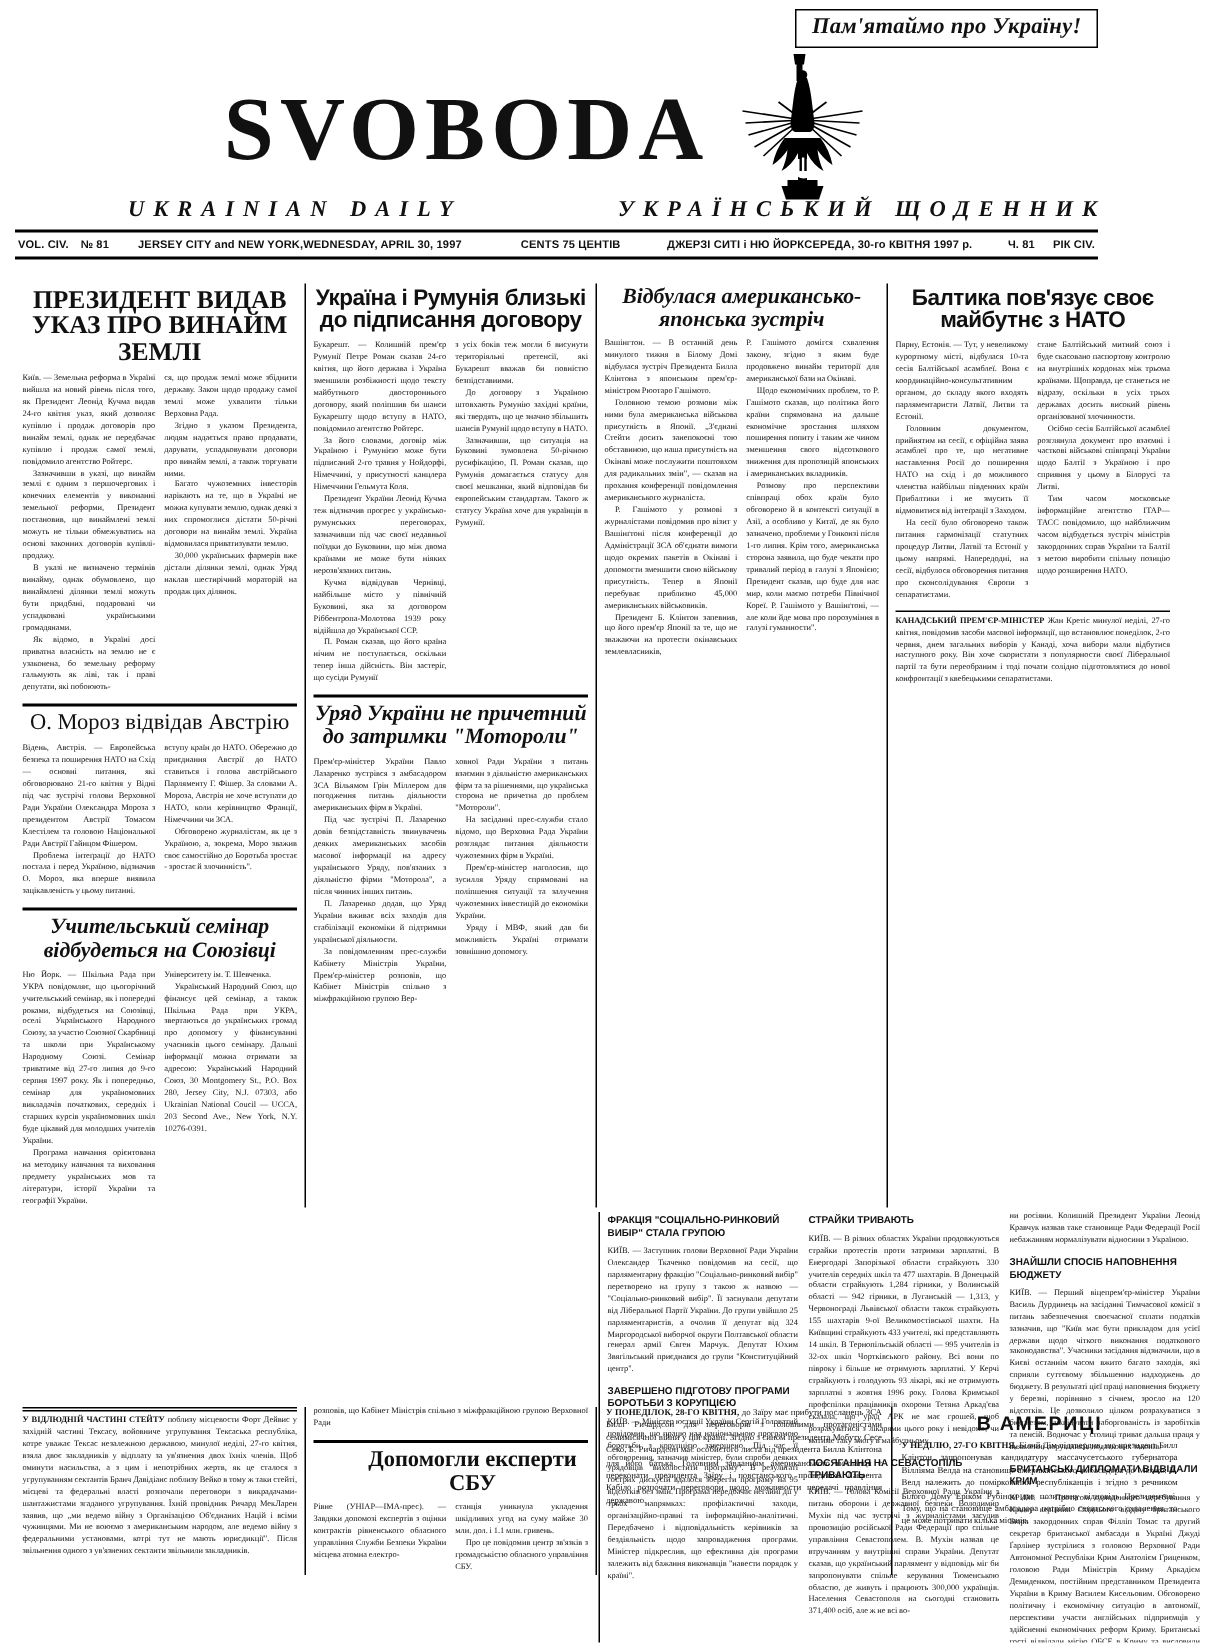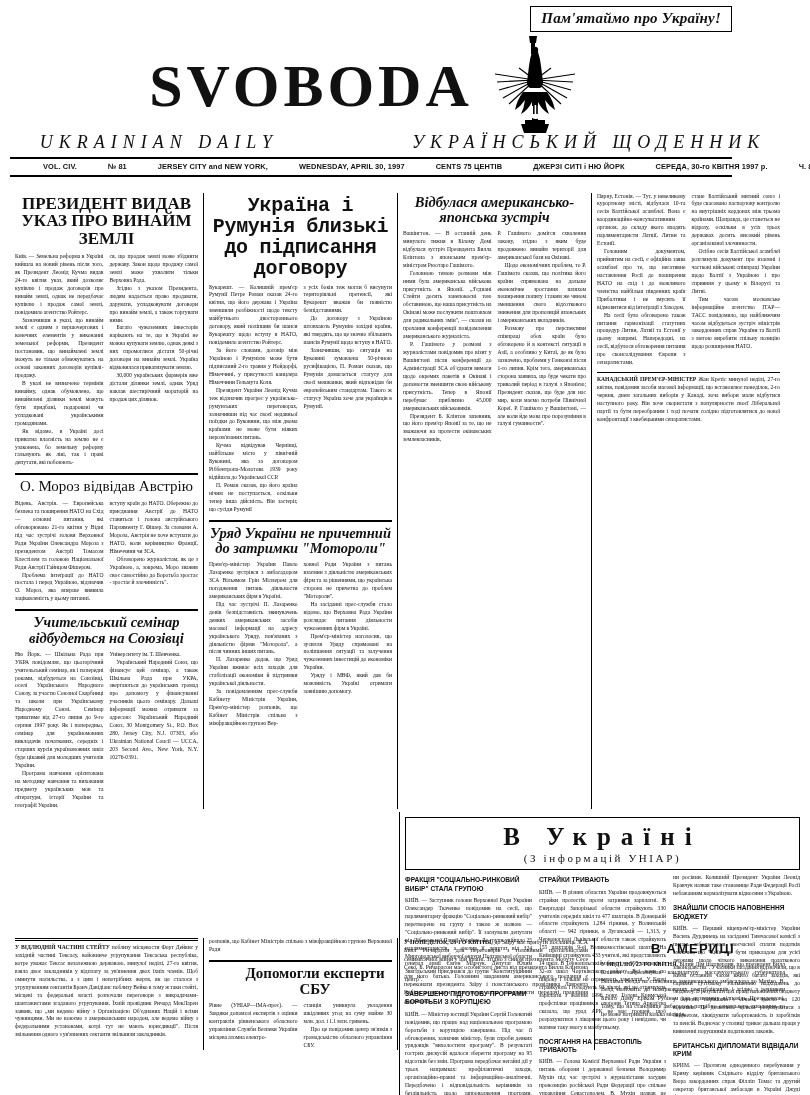--- a/index.html
+++ b/index.html
@@ -24,35 +24,35 @@
   .mast-word {
     font-family:"Liberation Serif","DejaVu Serif",serif;
     font-weight:bold; font-size:60px; line-height:.95;
     letter-spacing:4px; white-space:nowrap;
   }
   .mast-emblem { width:112px; height:104px; flex:0 0 112px; position:relative; margin:0 2px; }
   .mast-sub {
     display:flex; justify-content:center; gap:0; margin-top:-6px;
   }
   .sub-left, .sub-right {
-    font-family:"Liberation Serif",serif; font-style:italic; font-weight:normal;
-    font-size:18px; letter-spacing:6px; white-space:nowrap; text-align:center;
+    font-family:"Liberation Serif",serif; font-style:italic; font-weight:bold;
+    font-size:15px; letter-spacing:6px; white-space:nowrap; text-align:right;
   }
   .sub-left { width:320px; }
   .sub-right { width:320px; }
   .sub-gap { width:112px; }
 
   .rule-thick { border-top:2.5px solid #000; margin-top:4px; }
 
   .infoline {
     display:flex; align-items:center; font-size:7.4px; font-weight:bold;
     font-family:"Liberation Sans","DejaVu Sans",sans-serif;
     padding:2.5px 2px 3px 2px; letter-spacing:.1px; white-space:nowrap;
   }
-  .infoline span { display:inline-block;margin-left:31px; }
+  .infoline span { display:inline-block; }
   .il-vol   { width:48px; }
   .il-num   { width:44px; }
   .il-city  { width:122px; }
   .il-date  { width:146px; }
   .il-cents { width:118px; text-align:center; }
   .il-ucity { width:120px; text-align:right; }
   .il-udate { width:128px; text-align:center; }
   .il-ch    { width:48px; text-align:right; }
   .il-rik   { width:46px; text-align:right; }
 
@@ -62,22 +62,22 @@
   .col { width:193px; padding:0 5px; }
   .colsep { width:1px; background:#000; flex:0 0 1px; }
 
   
   h1.hl {
     font-family:"Liberation Serif","DejaVu Serif",serif;
     font-weight:bold; font-size:17px; line-height:1.05;
     text-align:center; margin:2px 0 5px 0; letter-spacing:0;
   }
   h1.hl.sans {
-    font-family:Liberation Mono, monospace;
-    font-weight:bold; font-size:20px; letter-spacing:-.3px;
+    font-family:Liberation Sans, sans-serif;
+    font-weight:bold; font-size:15px; letter-spacing:-.3px;
   }
   h1.hl.ital {
     font-style:italic; font-size:14.5px; font-weight:bold;
   }
   h1.hl.serif-lite { font-size:15px; font-weight:normal; }
 
   
   .two { display:flex; gap:6px; }
   .two > div { flex:1 1 0; min-width:0; }
   .txt {
@@ -289,20 +289,21 @@
             <p class="noind">Р. Гашімото домігся схвалення закону, згідно з яким буде продовжено винайм території для американської бази на Окінаві.</p>
             <p>Щодо економічних проблем, то Р. Гашімото сказав, що політика його країни спрямована на дальше економічне зростання шляхом поширення попиту і таким же чином зменшення свого відсоткового зниження для пропозицій японських і американських вкладників.</p>
             <p>Розмову про перспективи співпраці обох країн було обговорено й в контексті ситуації в Азії, а особливо у Китаї, де як було зазначено, проблеми у Гонконзі після 1-го липня. Крім того, американська сторона заявила, що буде чекати про тривалий період в галузі з Японією; Президент сказав, що буде для нас мир, коли маємо потреби Північної Кореї. Р. Гашімото у Вашінґтоні, — але коли йде мова про порозуміння в галузі гуманности".</p>
           </div>
       </div>
     </div>
 
     <div class="colsep"></div>
 
     <div class="col">
+      <h1 class="hl sans">Балтика пов'язує своє майбутнє з НАТО</h1>
       <div class="two">
         <div class="txt">
             <p class="noind">Пярну, Естонія. — Тут, у невеликому курортному місті, відбулася 10-та сесія Балтійської асамблеї. Вона є координаційно-консультативним органом, до складу якого входять парляментаристи Латвії, Литви та Естонії.</p>
             <p>Головним документом, прийнятим на сесії, є офіційна заява асамблеї про те, що негативне наставлення Росії до поширення НАТО на схід і до можливого членства найбільш південних країн Прибалтики і не змусить її відмовитися від інтеґрації з Заходом.</p>
             <p>На сесії було обговорено також питання гармонізації статутних процедур Литви, Латвії та Естонії у цьому напрямі. Напередодні, на сесії, відбулося обговорення питання про сконсолідування Європи з сепаратистами.</p>
           </div>
         <div class="txt">
             <p class="noind">стане Балтійський митний союз і буде скасовано паспортову контролю на внутрішніх кордонах між трьома країнами. Щоправда, це станеться не відразу, оскільки в усіх трьох державах досить високий рівень організованої злочинности.</p>
             <p>Осібно сесія Балтійської асамблеї розглянула документ про взаємні і часткові військові співпраці України щодо Балтії з Україною і про сприяння у цьому в Білорусі та Литві.</p>
             <p>Тим часом московське інформаційне агентство ІТАР—ТАСС повідомило, що найближчим часом відбудеться зустріч міністрів закордонних справ України та Балтії з метою виробити спільну позицію щодо розширення НАТО.</p>
@@ -314,24 +315,20 @@
       </div>
     </div>
   </div>
 
   <div style="display:flex; width:790px; margin-top:3px;">
 
     <div style="width:389px;"></div>
     <div class="colsep"></div>
 
     <div style="width:400px; padding-left:5px;">
-      <div class="ukr-banner">
-        <div class="t1">В Україні</div>
-        <div class="t2">(З інформацій УНІАР)</div>
-      </div>
       <div style="display:flex; gap:7px;">
         <div style="flex:1 1 0; min-width:0;">
           <h2 class="sub first">ФРАКЦІЯ "СОЦІАЛЬНО-РИНКОВИЙ ВИБІР" СТАЛА ГРУПОЮ</h2>
           <div class="txt">
               <p class="noind">КИЇВ. — Заступник голови Верховної Ради України Олександер Ткаченко повідомив на сесії, що парляментарну фракцію "Соціально-ринковий вибір" перетворено на групу з такою ж назвою — "Соціально-ринковий вибір". Її заснували депутати від Ліберальної Партії України. До групи увійшло 25 парляментаристів, а очолив її депутат від 324 Миргородської виборчої округи Полтавської области генерал армії Євген Марчук. Депутат Юхим Звягільський приєднався до групи "Конституційний центр".</p>
             </div>
           <h2 class="sub">ЗАВЕРШЕНО ПІДГОТОВУ ПРОГРАМИ БОРОТЬБИ З КОРУПЦІЄЮ</h2>
           <div class="txt">
               <p class="noind">КИЇВ. — Міністер юстиції України Сергій Головатий повідомив, що працю над національною програмою боротьби з корупцією завершено. Під час її обговорення, зазначив міністер, були спроби деяких урядовців "вихолостити програму". В результаті гострих дискусій вдалося зберегти програму на 95 відсотків без змін. Програма передбачає негайні дії у трьох напрямках: профілактичні заходи, організаційно-правні та інформаційно-аналітичні. Передбачено і відповідальність керівників за бездіяльність щодо запровадження програми. Міністер підкреслив, що ефективна дія програми залежить від бажання виконавців "навести порядок у країні".</p>
             </div>

